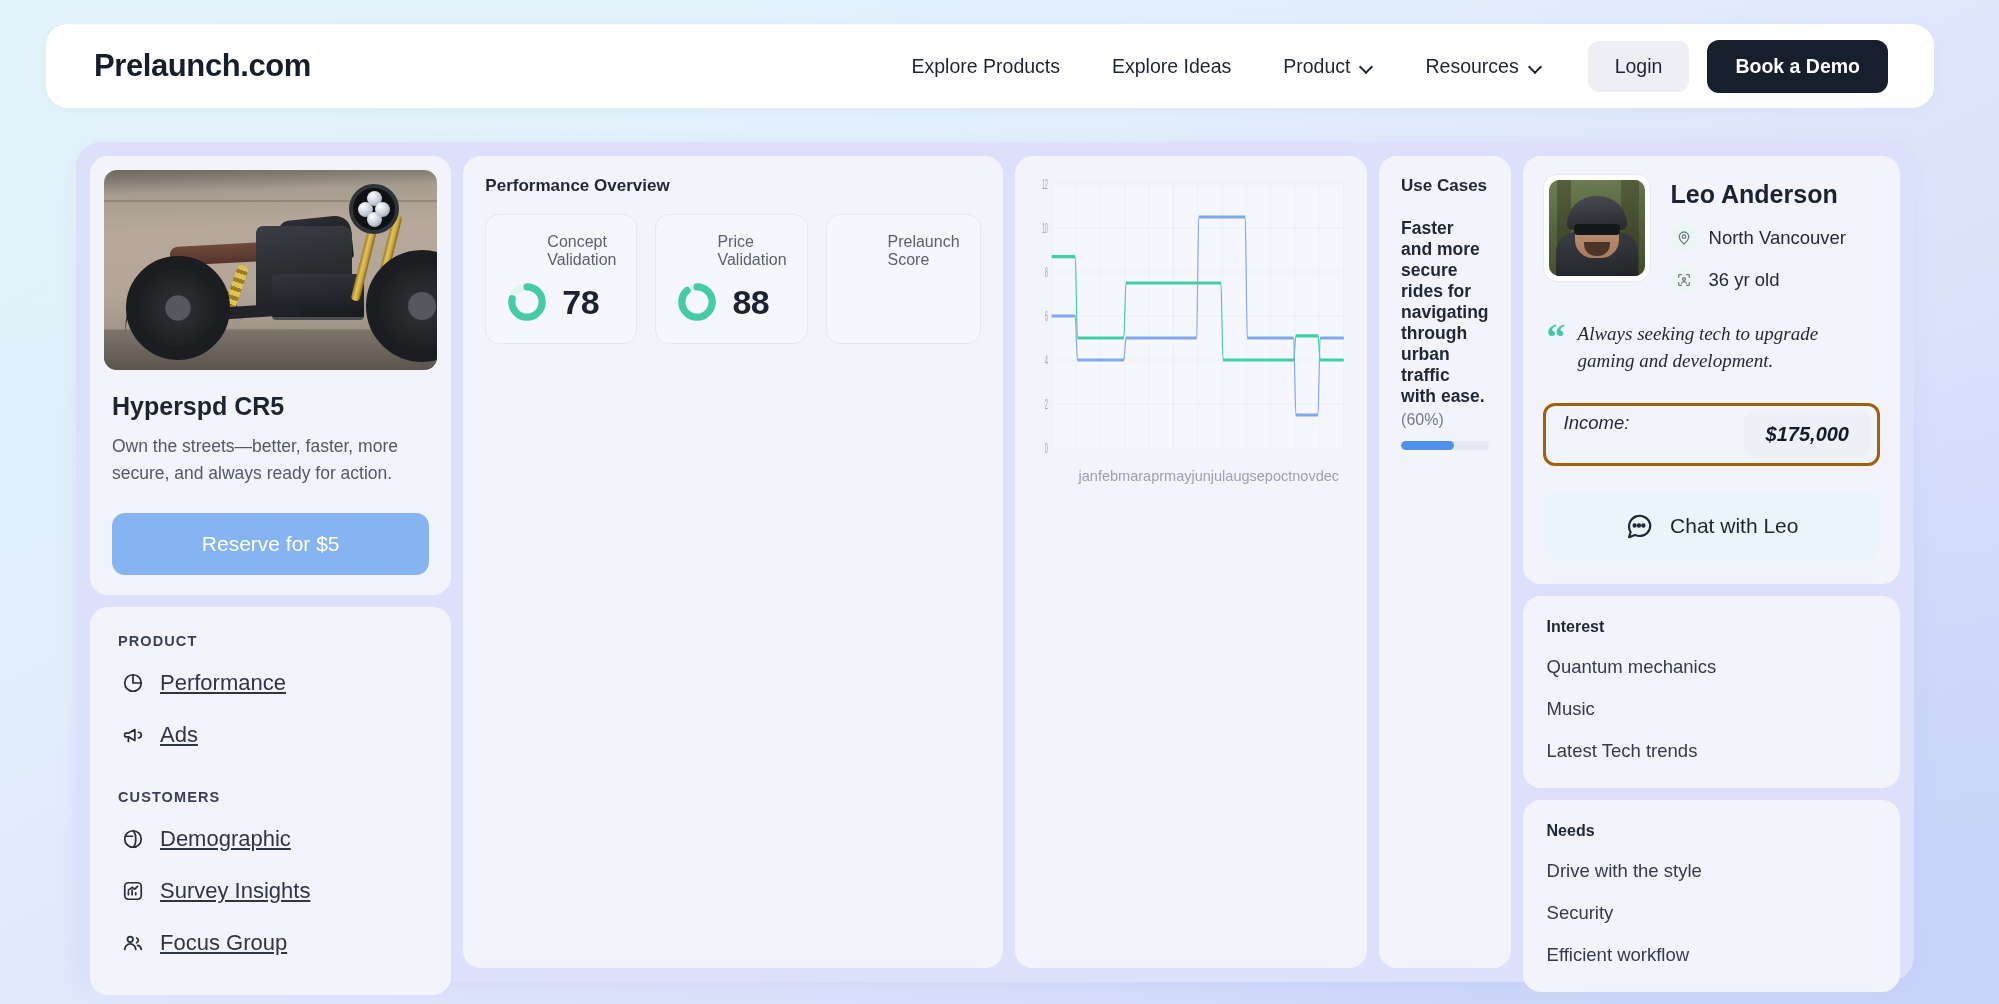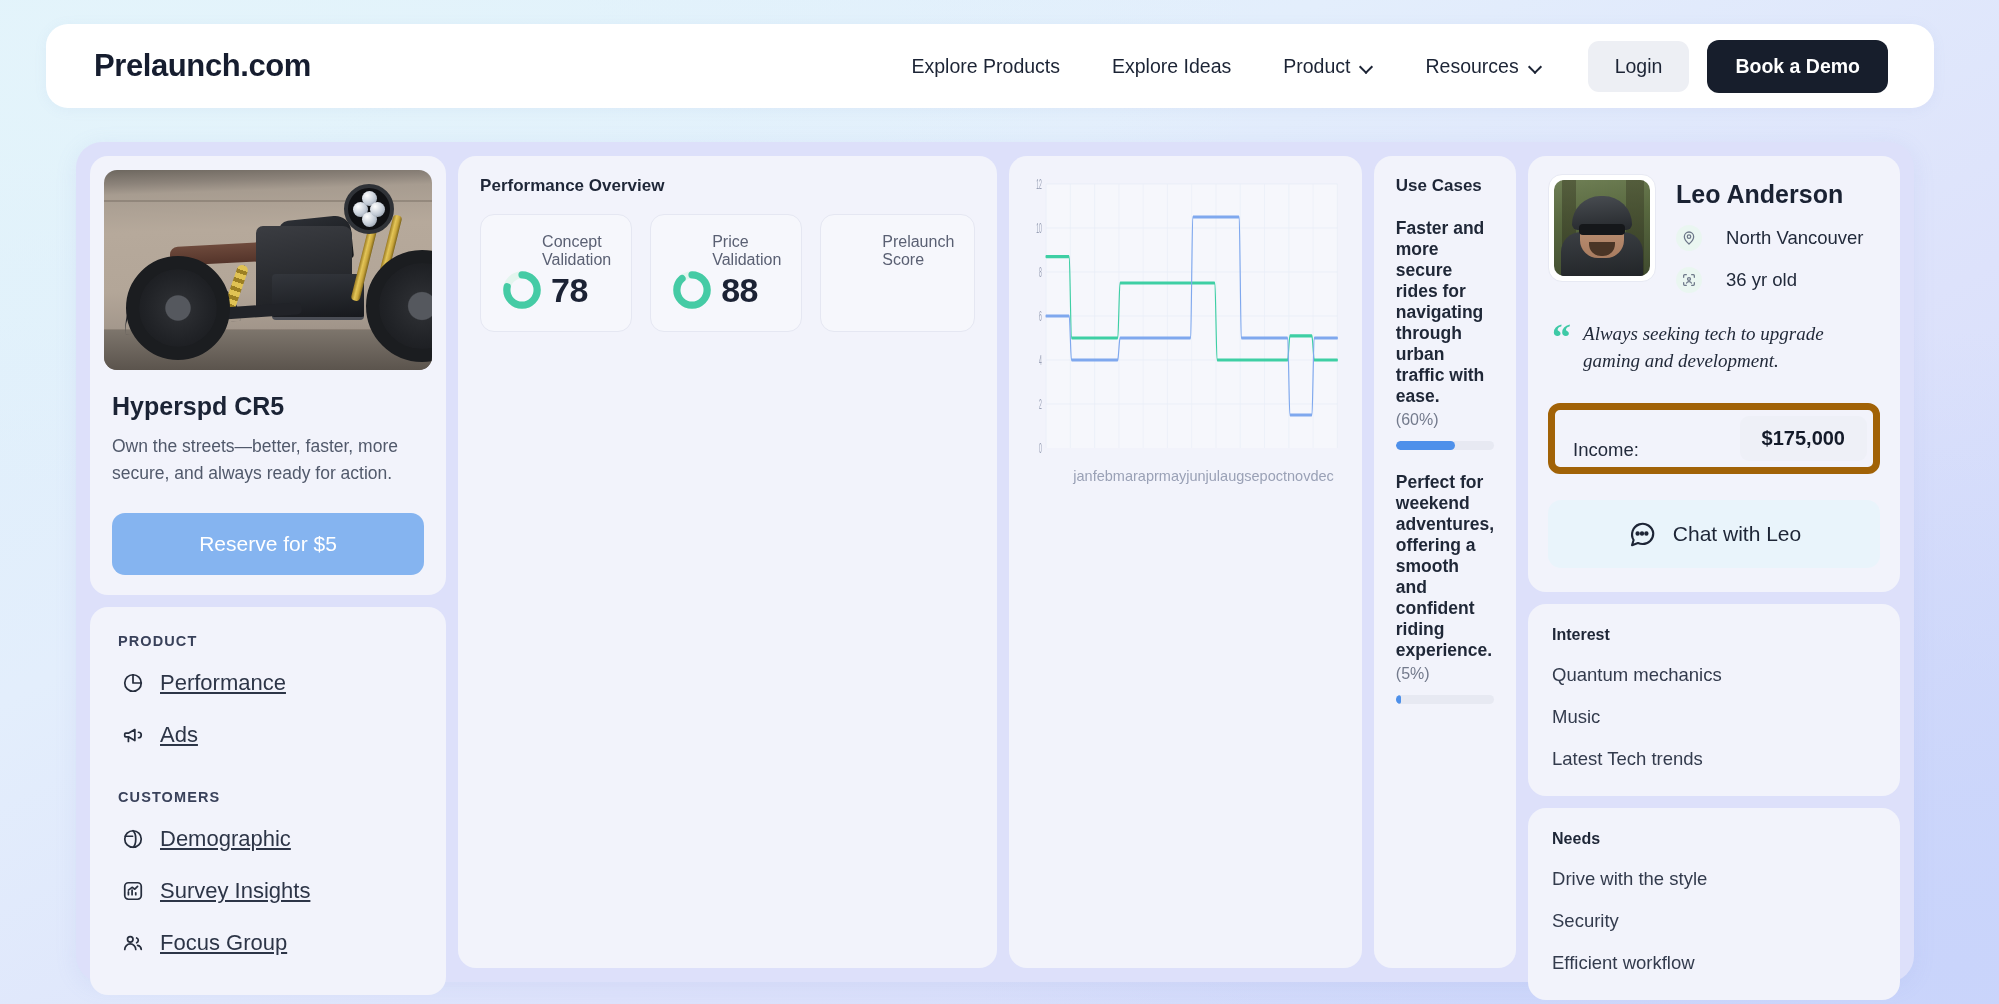--- a/index.html
+++ b/index.html
@@ -201,21 +201,21 @@
   .col2 { flex: 1; display: flex; gap: 12px; }
   .perf-card { padding: 20px 22px 22px; }
   .sec-title { font-size: 17px; font-weight: bold; color: #1e2637; }
   .metrics { display: flex; gap: 18px; margin-top: 18px; }
   .metric {
     flex: 1; background: #f6f7fc;
     border: 1px solid #e5e7f2; border-radius: 14px;
     padding: 18px 20px 20px;
   }
   .metric-label { font-size: 16px; color: #5a6073; margin-left: 41px; }
-  .metric-row { display: flex; align-items: center; gap: 8px; }
+  .metric-row { display: flex; align-items: center; gap: 14px; margin-top: 12px; }
   .gauge { width: 42px; height: 42px; flex: none; }
   .metric-val { font-size: 34px; font-weight: bold; color: #1b2234; letter-spacing: -.5px; }
 
   .chart-card { flex: 1; padding: 18px 22px 10px; position: relative; }
   .chart-wrap { position: relative; width: 100%; height: 100%; }
   .chart-svg { width: 100%; height: 290px; display: block; }
   .xlabels {
     display: flex; margin: 4px 0 0 42px; padding-right: 6px;
   }
   .xlabels span {
@@ -278,21 +278,21 @@
   }
   .av-beard {
     position: absolute; left: 50%; top: 62px; transform: translateX(-50%);
     width: 26px; height: 14px;
     background: #4a3526; border-radius: 0 0 12px 12px;
   }
   .profile-name {
     font-size: 25px; font-weight: bold; color: #1a2233;
     margin-top: 6px;
   }
-  .profile-meta { display: flex; align-items: center; gap: 24px; margin-top: 16px; }
+  .profile-meta { display: flex; align-items: center; gap: 12px; margin-top: 16px; }
   .meta-icon {
     width: 26px; height: 26px; border-radius: 50%;
     background: #eaf6f1; flex: none;
     display: flex; align-items: center; justify-content: center;
     color: #6d7789;
   }
   .meta-icon svg { width: 16px; height: 16px; display: block; }
   .meta-text { font-size: 18.5px; color: #222a3b; }
 
   .quote-row { display: flex; gap: 12px; margin-top: 28px; padding: 0 4px; }
@@ -300,23 +300,24 @@
     font-family: "Liberation Serif", serif;
     font-size: 38px; font-weight: bold; color: #3ec9a6;
     line-height: .85; flex: none;
   }
   .quote-text {
     font-family: "Liberation Serif", serif;
     font-style: italic; font-size: 19px;
     color: #1f2737; line-height: 1.42;
   }
   .income-row {
-    margin-top: 28px; border: 7px solid #a16207; border-radius: 12px;
-    display: flex; align-items: flex-end; justify-content: space-between;
+    margin-top: 28px; border: 3px solid #a16207; border-radius: 12px;
+    display: flex; align-items: flex-start; justify-content: space-between;
     padding: 6px 6px 6px 18px;
+    font-style: italic;
   }
   .income-label { font-size: 18.5px; color: #222a3b; }
   .income-val {
     font-size: 20px; font-weight: bold; color: #141b2a;
     background: #eef0f7; border-radius: 9px; padding: 11px 22px;
   }
   .btn-chat {
     margin-top: 26px; width: 100%;
     background: #e9f4fb; border: none; border-radius: 13px;
     padding: 19px 0; cursor: pointer; font-family: inherit;
@@ -539,27 +540,20 @@
       <div class="sec-title">Use Cases</div>
 
       <div class="uc">
         <div class="uc-text">Faster and more secure rides for navigating through urban traffic with ease.</div>
         <div class="uc-pct">(60%)</div>
         <div class="uc-bar">
           <div class="uc-fill" id="uc-fill-0" style="width: 60%; background: rgb(78, 144, 234);"></div>
         </div>
       </div>
 
-      <div class="uc">
-        <div class="uc-text">Perfect for weekend adventures, offering a smooth and confident riding experience.</div>
-        <div class="uc-pct">(5%)</div>
-        <div class="uc-bar">
-          <div class="uc-fill" id="uc-fill-1" style="width: 5%; background: rgb(78, 144, 234);"></div>
-        </div>
-      </div>
     </div>
   </div>
 
   <div class="col3">
 
     <div class="card profile-card">
       <div class="profile-top">
         <div class="avatar-frame">
           <div class="avatar">
             <div class="av-tree1"></div>

